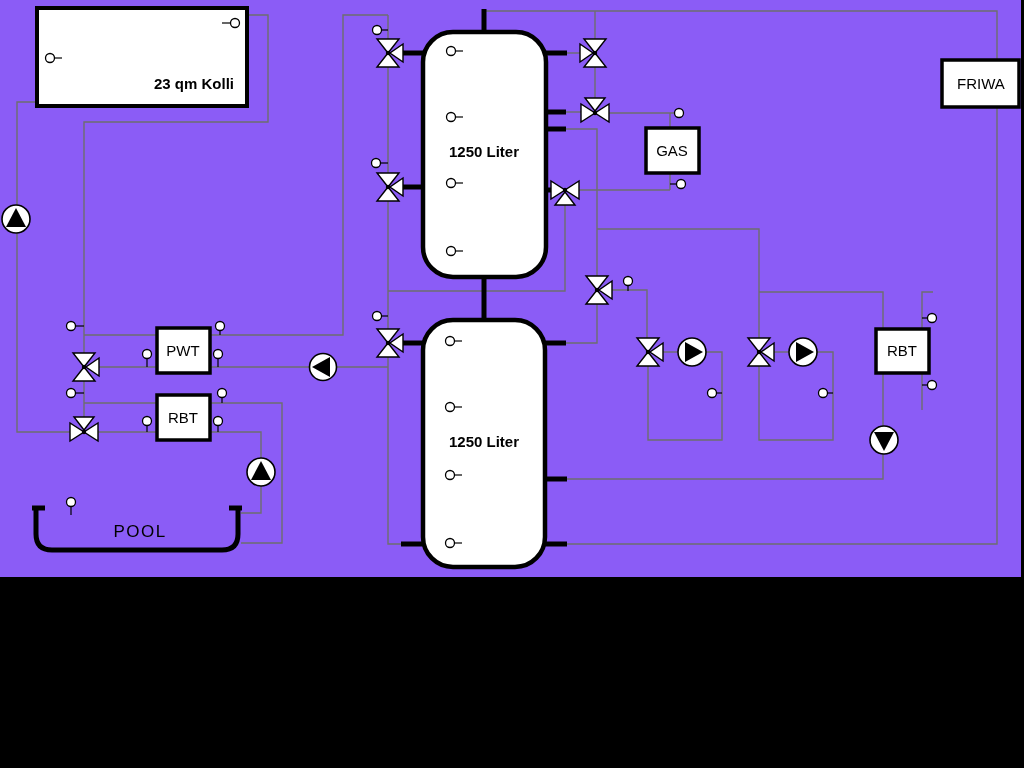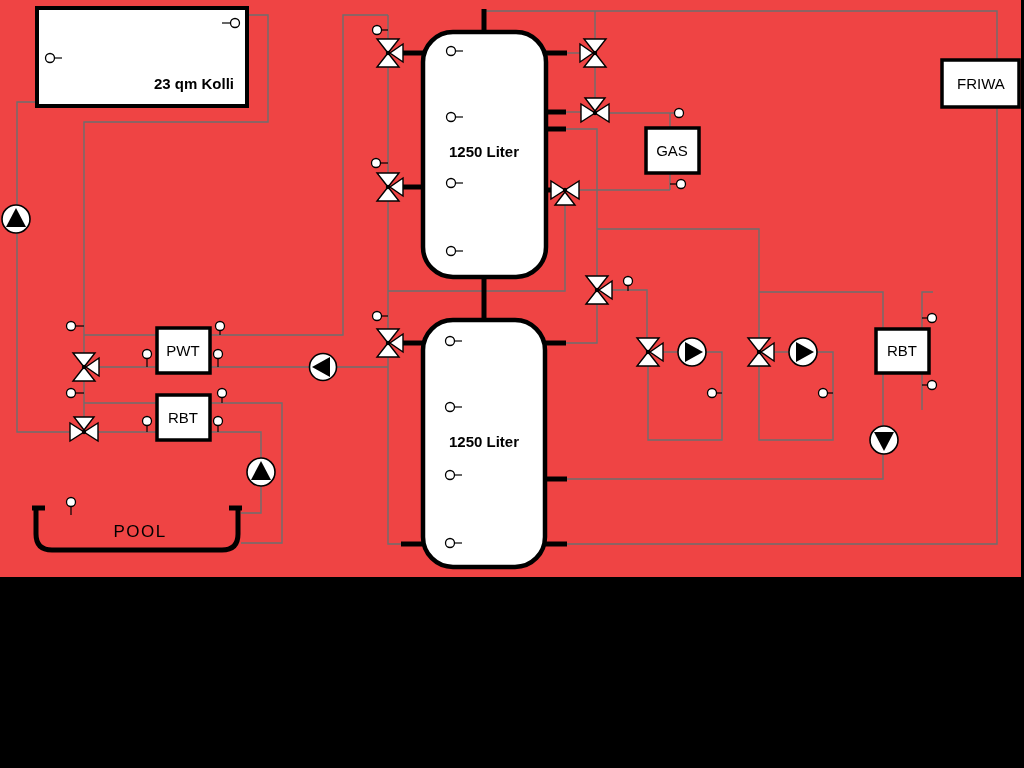--- a/index.html
+++ b/index.html
@@ -1,16 +1,16 @@
 <!DOCTYPE html>
 <html><head>
 <meta charset="utf-8">
 <style>
   html,body{margin:0;padding:0;background:#fff;}
-  .stage{position:relative;width:1024px;height:768px;background:#ef4444;overflow:hidden;
+  .stage{position:relative;width:1024px;height:768px;background:#8b5cf6;overflow:hidden;
          font-family:"Liberation Sans",sans-serif;}
   svg{position:absolute;left:0;top:0;}
   .pipe{stroke:#6e6e6e;stroke-width:1.4;fill:none;}
   .stub{stroke:#000;stroke-width:5;fill:none;}
   .boxframe{fill:#fff;stroke:#000;stroke-width:3.5;}
   .tankframe{fill:#fff;stroke:#000;stroke-width:4.5;}
   .collectorframe{fill:#fff;stroke:#000;stroke-width:4;}
   .poolwall{fill:none;stroke:#000;stroke-width:5;}
   .valve{fill:#fff;stroke:#000;stroke-width:1.4;}
   .vdot{fill:#000;}

